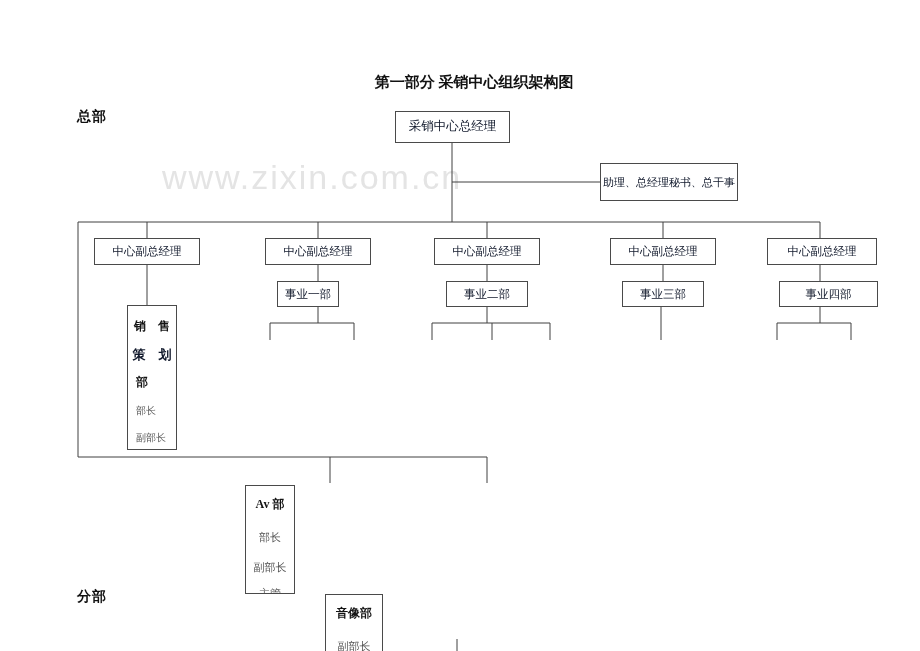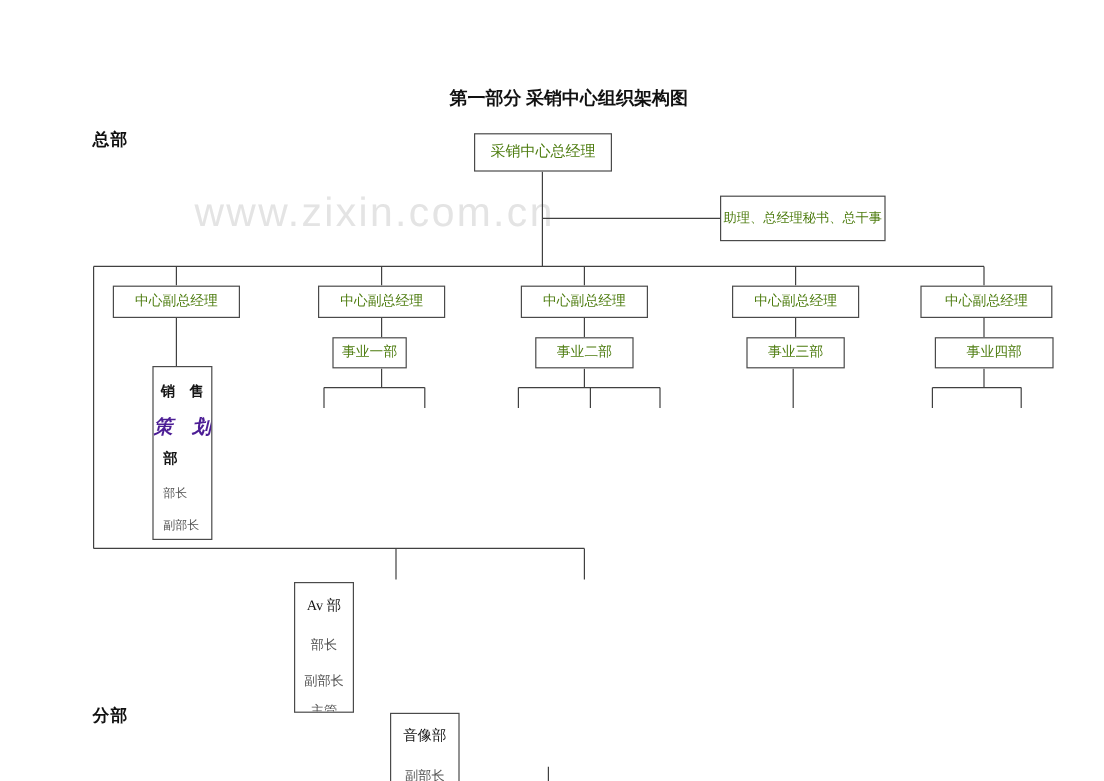--- a/index.html
+++ b/index.html
@@ -38,33 +38,33 @@
   .obox{
     position:absolute;
     box-sizing:border-box;
     background:#ffffff;
     border:1px solid #4a4a4a;
     z-index:3;
   }
   .lbox{
     display:flex;align-items:center;justify-content:center;
     text-align:right;
-    font-size:11.5px;color:#4d7c0f;
+    font-size:11.5px;color:#0f172a;
     line-height:1.1;
   }
   .dept{position:relative;overflow:hidden;}
   .dept span{position:absolute;left:0;right:0;text-align:center;white-space:nowrap;}
-  .dept .t{top:10px;font-weight:normal;font-size:12px;color:#141414;}
+  .dept .t{top:10px;font-weight:bold;font-size:12px;color:#141414;}
   .dept .r1{top:44px;font-size:11px;color:#555;}
   .dept .r2{top:74px;font-size:11px;color:#555;}
   .dept .clip{bottom:-6px;font-size:11px;color:#555;line-height:12px;}
   .sp{position:relative;overflow:hidden;}
   .sp span{position:absolute;left:0;right:0;text-align:center;white-space:nowrap;}
   .sp .t1{top:12px;font-weight:bold;font-size:12px;color:#141414;}
-  .sp .t2{top:40px;font-weight:bold;font-size:16px;color:#4c1d95;font-style:italic;}
+  .sp .t2{top:40px;font-weight:bold;font-size:13px;color:#0f172a;}
   .sp .t3{top:68px;font-weight:bold;font-size:12px;color:#141414;text-align:left;padding-left:8px;}
   .sp .r1{top:98px;font-size:10px;color:#555;text-align:left;padding-left:8px;}
   .sp .r2{top:125px;font-size:10px;color:#555;text-align:left;padding-left:8px;}
 </style>
 </head>
 <body>
 
 <div class="page">
 
   <div class="watermark">www.zixin.com.cn</div>

